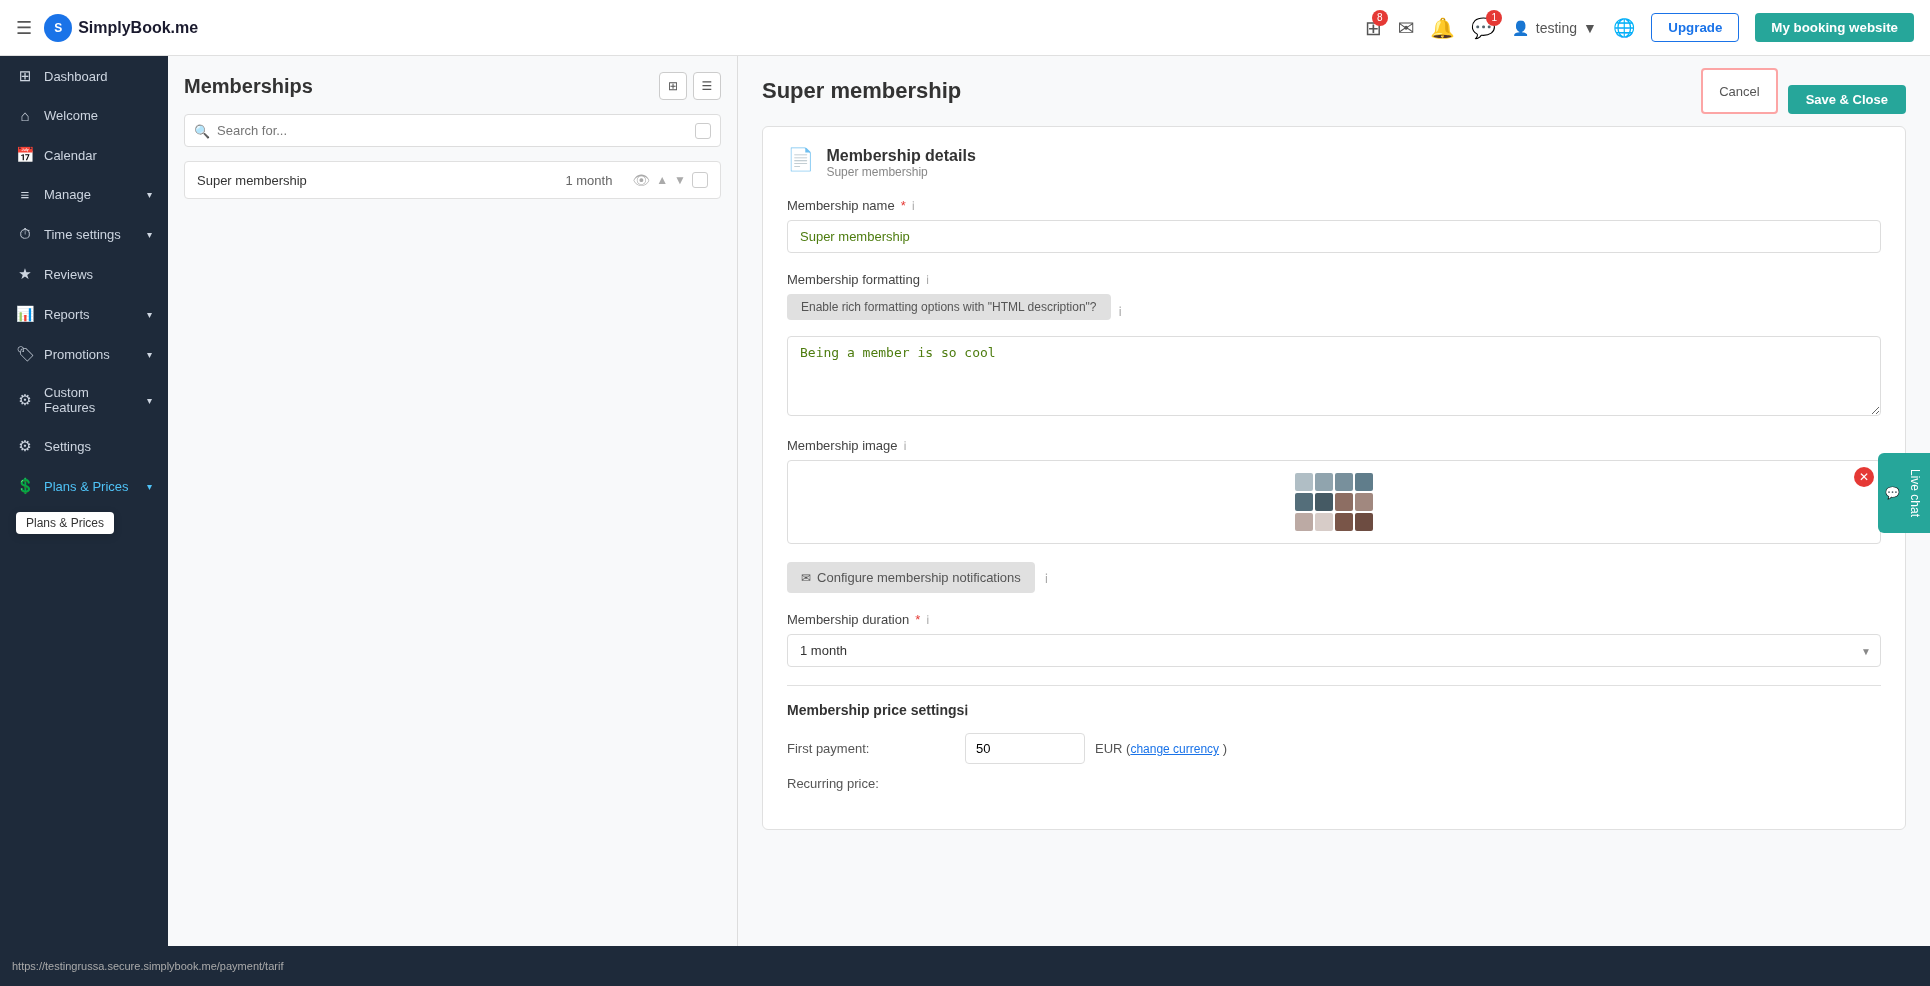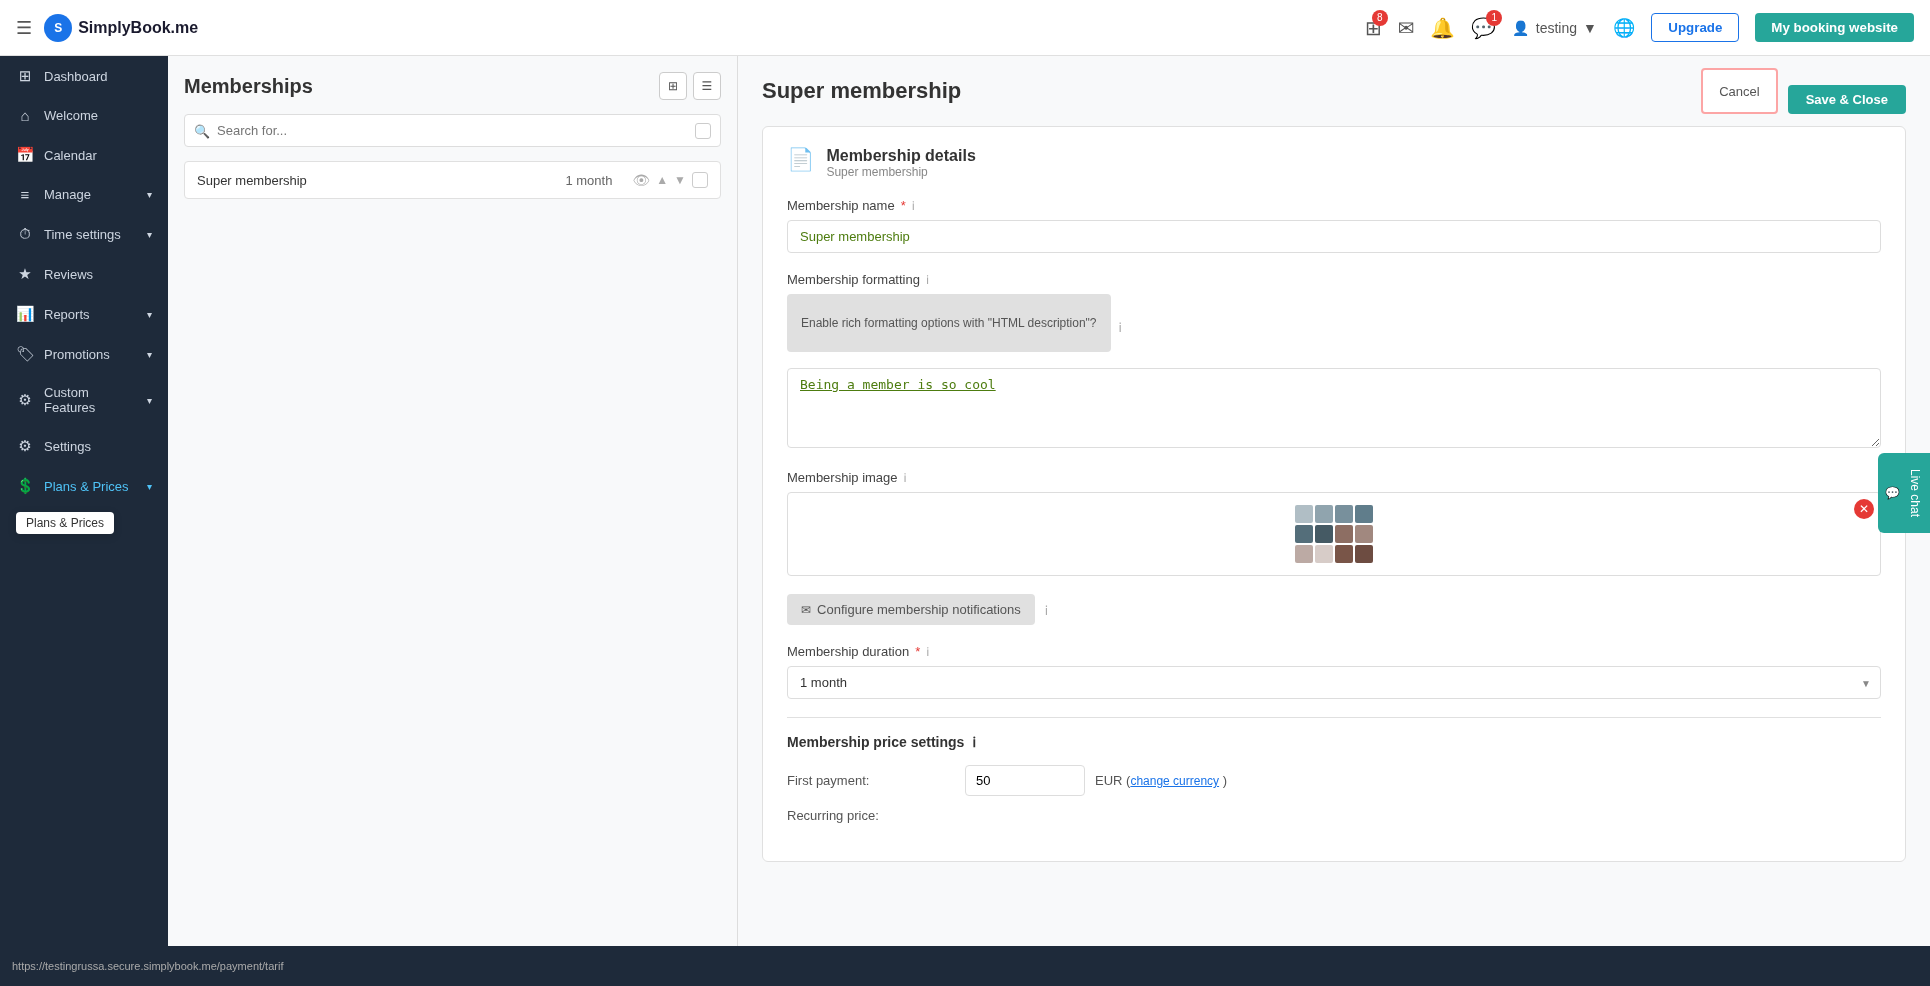--- a/index.html
+++ b/index.html
@@ -149,27 +149,27 @@
     .form-label .info-icon { color: #aaa; font-size: 12px; cursor: pointer; }
     .form-control {
       width: 100%;
       padding: 8px 12px;
       border: 1px solid #ddd;
       border-radius: 4px;
       font-size: 13px;
       color: #4d7c0f;
       background: #fff;
     }
-    textarea.form-control { resize: vertical; min-height: 80px; text-decoration: underline; }
+    textarea.form-control { resize: vertical; min-height: 80px; }
 
     .html-desc-btn {
       background: #e0e0e0;
       border: none;
       border-radius: 4px;
-      padding: 22px 14px;
+      padding: 6px 14px;
       font-size: 12px;
       color: #555;
       cursor: pointer;
       margin-bottom: 8px;
     }
     .html-desc-row { display: flex; align-items: center; gap: 8px; margin-bottom: 8px; }
     .info-icon-circle { color: #aaa; font-size: 13px; cursor: pointer; }
 
     
     .image-upload-area {
@@ -242,21 +242,21 @@
       position: absolute;
       right: 10px;
       top: 50%;
       transform: translateY(-50%);
       font-size: 10px;
       color: #888;
       pointer-events: none;
     }
 
     
-    .price-section-title { font-size: 14px; font-weight: 600; color: #333; margin-bottom: 14px; display: flex; align-items: center; gap: 8px; }
+    .price-section-title { font-size: 14px; font-weight: 600; color: #333; margin-bottom: 14px; display: flex; align-items: center; gap: 0; }
     .price-row { display: flex; align-items: center; gap: 10px; margin-bottom: 12px; }
     .price-label { font-size: 13px; color: #555; min-width: 120px; }
     .price-input { width: 120px; padding: 7px 10px; border: 1px solid #ddd; border-radius: 4px; font-size: 13px; margin-left: 48px; }
     .currency-label { font-size: 13px; color: #555; }
     .change-currency { color: #1a73e8; text-decoration: underline; cursor: pointer; font-size: 12px; }
 
     
     .live-chat-btn {
       position: fixed;
       right: 0;

